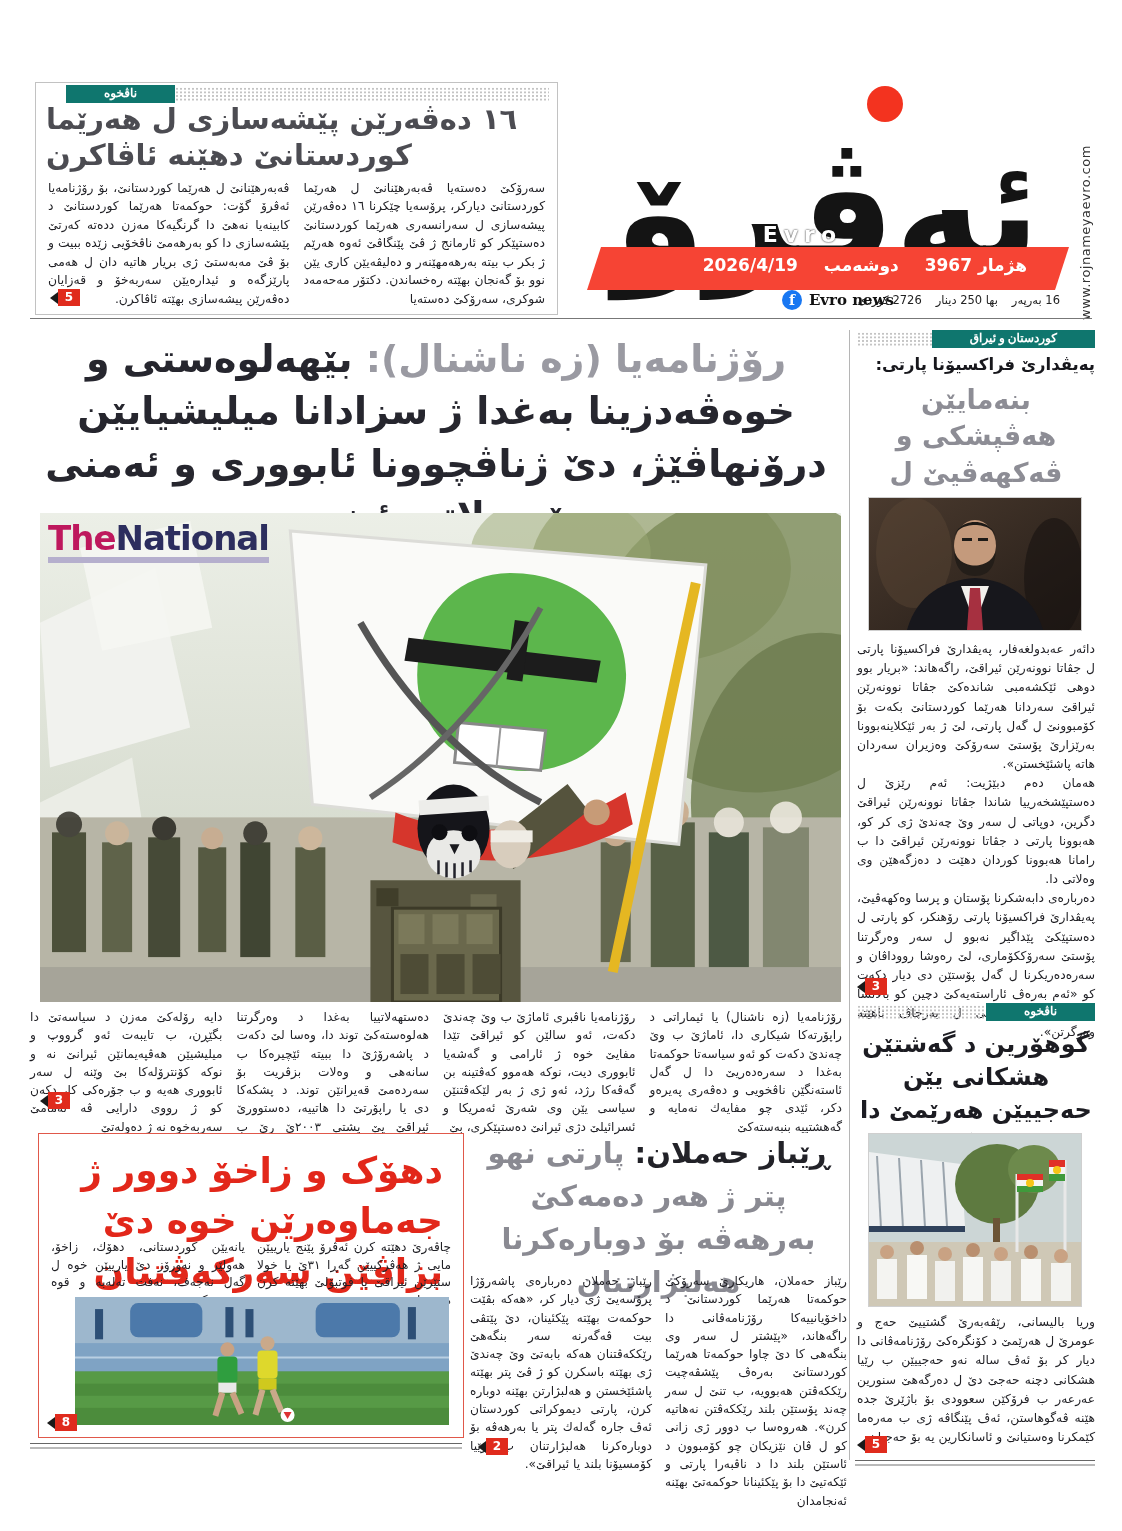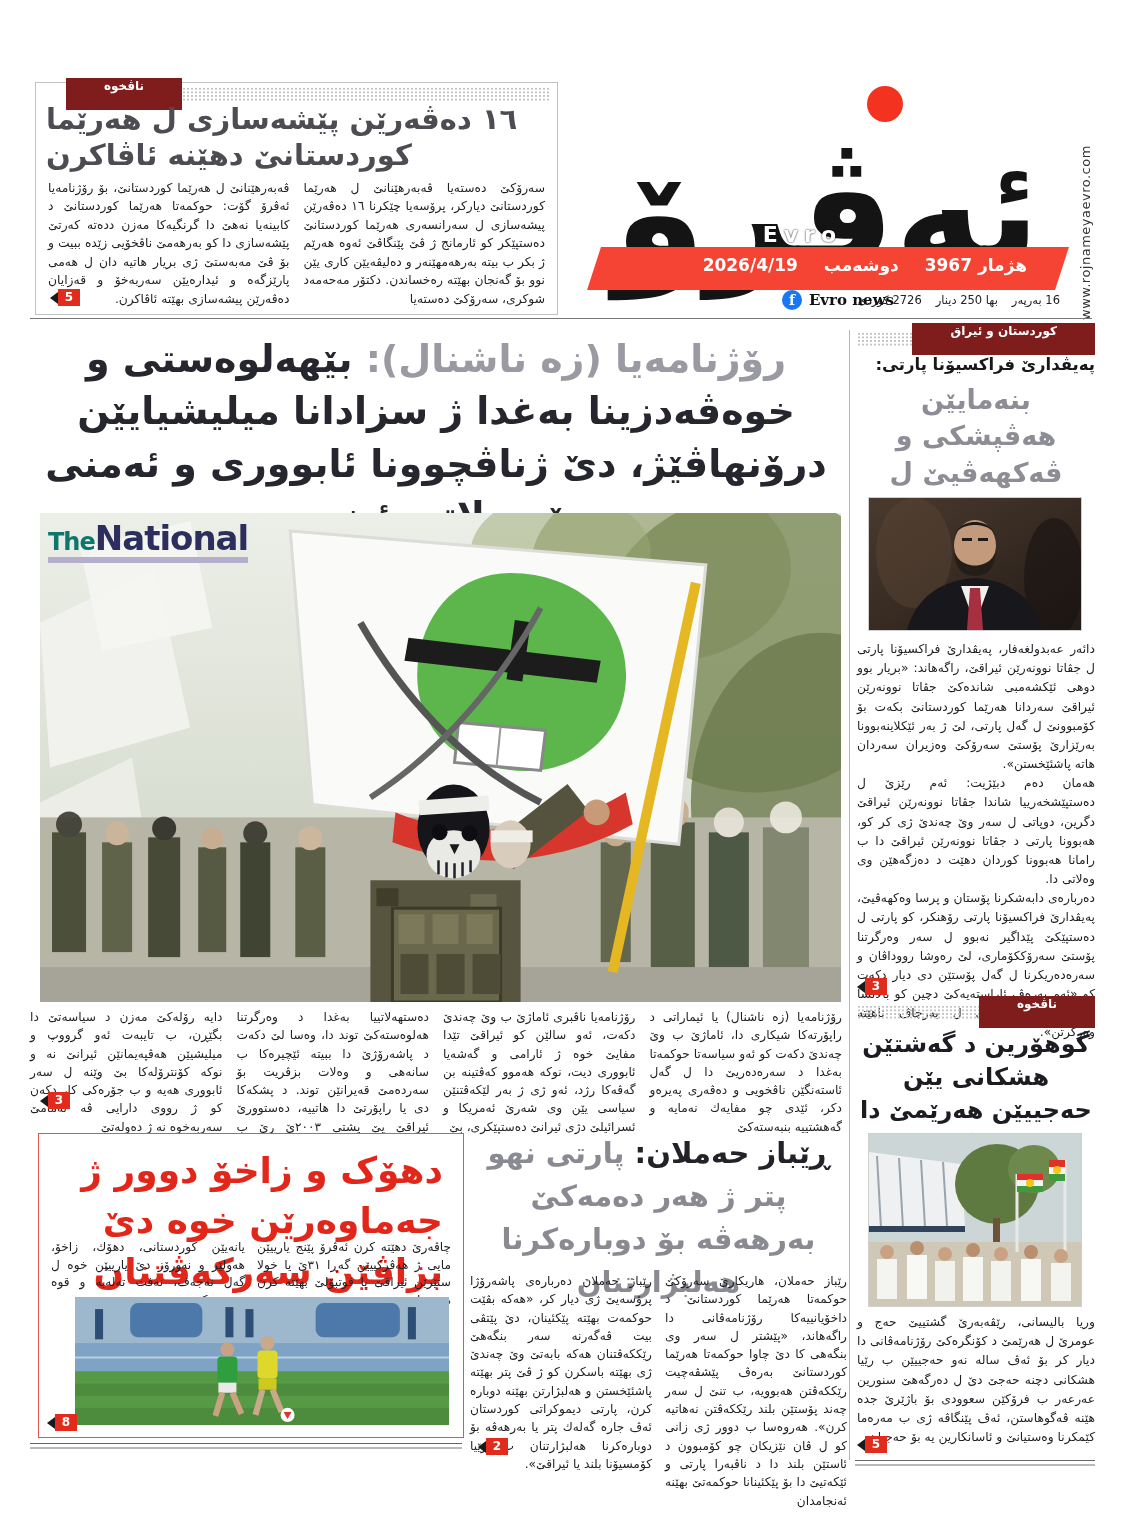--- a/index.html
+++ b/index.html
@@ -38,22 +38,22 @@
   }
   .website{
     top:150px;right:28px;width:16px;height:170px;
     font-size:13px;color:#333;letter-spacing:.5px;
     writing-mode:vertical-rl;transform:rotate(180deg);white-space:nowrap;
   }
   .mast-rule{top:318px;left:30px;width:1062px;height:0;border-top:1.5px solid #777;}
   
   .tagrow{display:flex;align-items:center;height:17px;}
   .tag{
-    background:#7f1d1d;color:#fff;font-size:12px;font-weight:700;
-    padding:1px 38px 17px 38px;direction:rtl;line-height:14px;white-space:nowrap;
+    background:#0f766e;color:#fff;font-size:12px;font-weight:700;
+    padding:1px 38px 3px 38px;direction:rtl;line-height:14px;white-space:nowrap;font-family:Liberation Serif, serif;
   }
   .dots{flex:1;height:14px;align-self:center;
     background-image:radial-gradient(#c4c4c4 0.8px,transparent 0.9px);
     background-size:4px 3.6px;}
   
   .pageref{display:inline-flex;align-items:center;}
   .pageref .tri{width:0;height:0;border-top:6px solid transparent;border-bottom:6px solid transparent;
     border-right:8px solid #1a1a1a;}
   .pageref .num{background:#e02b1d;color:#fff;font-size:12px;font-weight:700;
     width:22px;height:17px;text-align:center;line-height:17px;}
@@ -71,21 +71,21 @@
   
   .main-head{
     top:333px;left:30px;width:812px;text-align:center;direction:rtl;
     font-size:38px;font-weight:900;line-height:1.38;color:#26262e;
   }
   .main-head .kicker{color:#9a9aa2;}
   
   .main-photo{top:513px;left:40px;width:801px;height:489px;background:#d7dbd0;overflow:hidden;}
   .main-photo svg{display:block;width:100%;height:100%;}
   .credit{position:absolute;top:8px;left:8px;z-index:5;line-height:1;}
-  .credit .t{font-size:24px;font-weight:900;color:#0f766e;letter-spacing:-1px;margin-top:46px;}
+  .credit .t{font-size:34px;font-weight:900;color:#be185d;letter-spacing:-1px;margin-top:46px;}
   .credit .n{font-size:34px;font-weight:900;color:#2c2e5e;letter-spacing:-1px;}
   .credit .bar{height:6px;background:#b5afcd;margin-top:2px;}
   
   .main-cols{top:1008px;left:30px;width:812px;display:flex;gap:14px;direction:rtl;}
   .main-col{flex:1;font-size:12.2px;line-height:1.5;text-align:justify;color:#1f1f24;}
   .main-ref{top:1092px;left:40px;}
   
   .vdiv{top:330px;left:849px;width:0;height:1130px;border-left:1px solid #b5b5b5;}
   .r-tagrow1{top:330px;left:857px;width:238px;position:absolute;display:flex;text-align:right;}
   .r-kicker{top:355px;left:857px;width:238px;direction:rtl;font-size:16.5px;font-weight:900;color:#17171c;}

